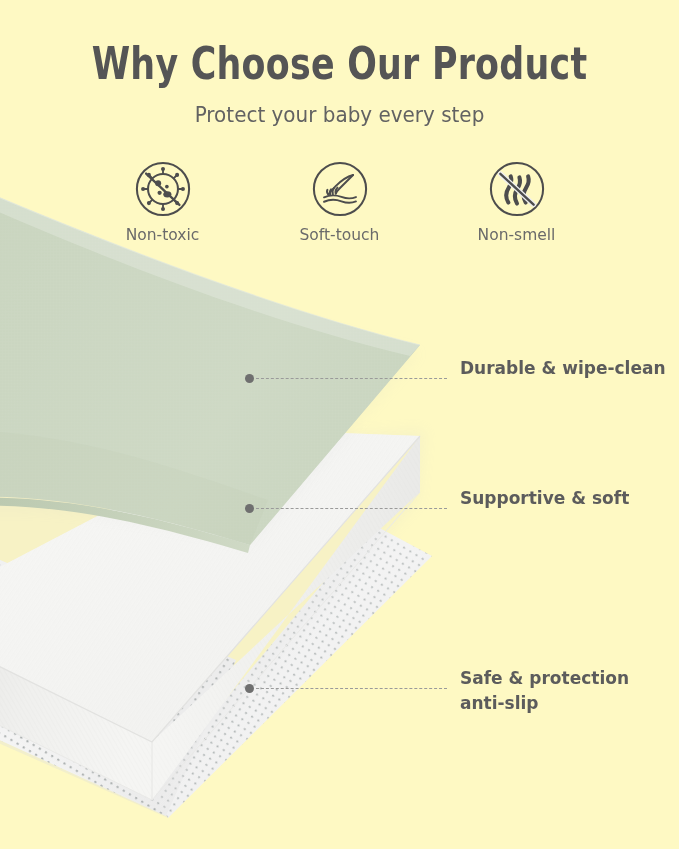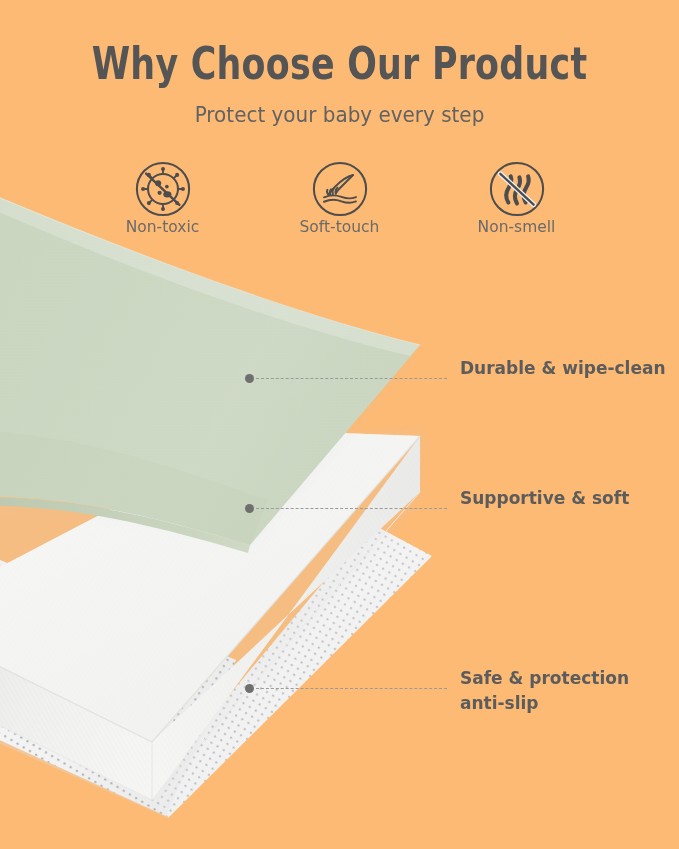--- a/index.html
+++ b/index.html
@@ -5,21 +5,21 @@
 <style>
   html, body {
     margin: 0;
     padding: 0;
     background: #efefef;
   }
   #page {
     position: relative;
     width: 679px;
     height: 849px;
-    background: #fdba74;
+    background: #fef9c3;
     overflow: hidden;
     font-family: "DejaVu Sans", "Liberation Sans", sans-serif;
     -webkit-font-smoothing: antialiased;
   }
 
   
   .header {
     position: absolute;
     left: 0;
     top: 0;
@@ -67,21 +67,21 @@
     display: flex;
     flex-direction: column;
     align-items: center;
   }
   .feature-icon {
     width: 58px;
     height: 58px;
     display: block;
   }
   .feature-label {
-    margin-top: 0;
+    margin-top: 8px;
     font-size: 15.5px;
     line-height: 18px;
     color: #6a6a6a;
     white-space: nowrap;
     font-family: "DejaVu Sans", "Liberation Sans", sans-serif;
   }
 
   
   .product {
     position: absolute;

